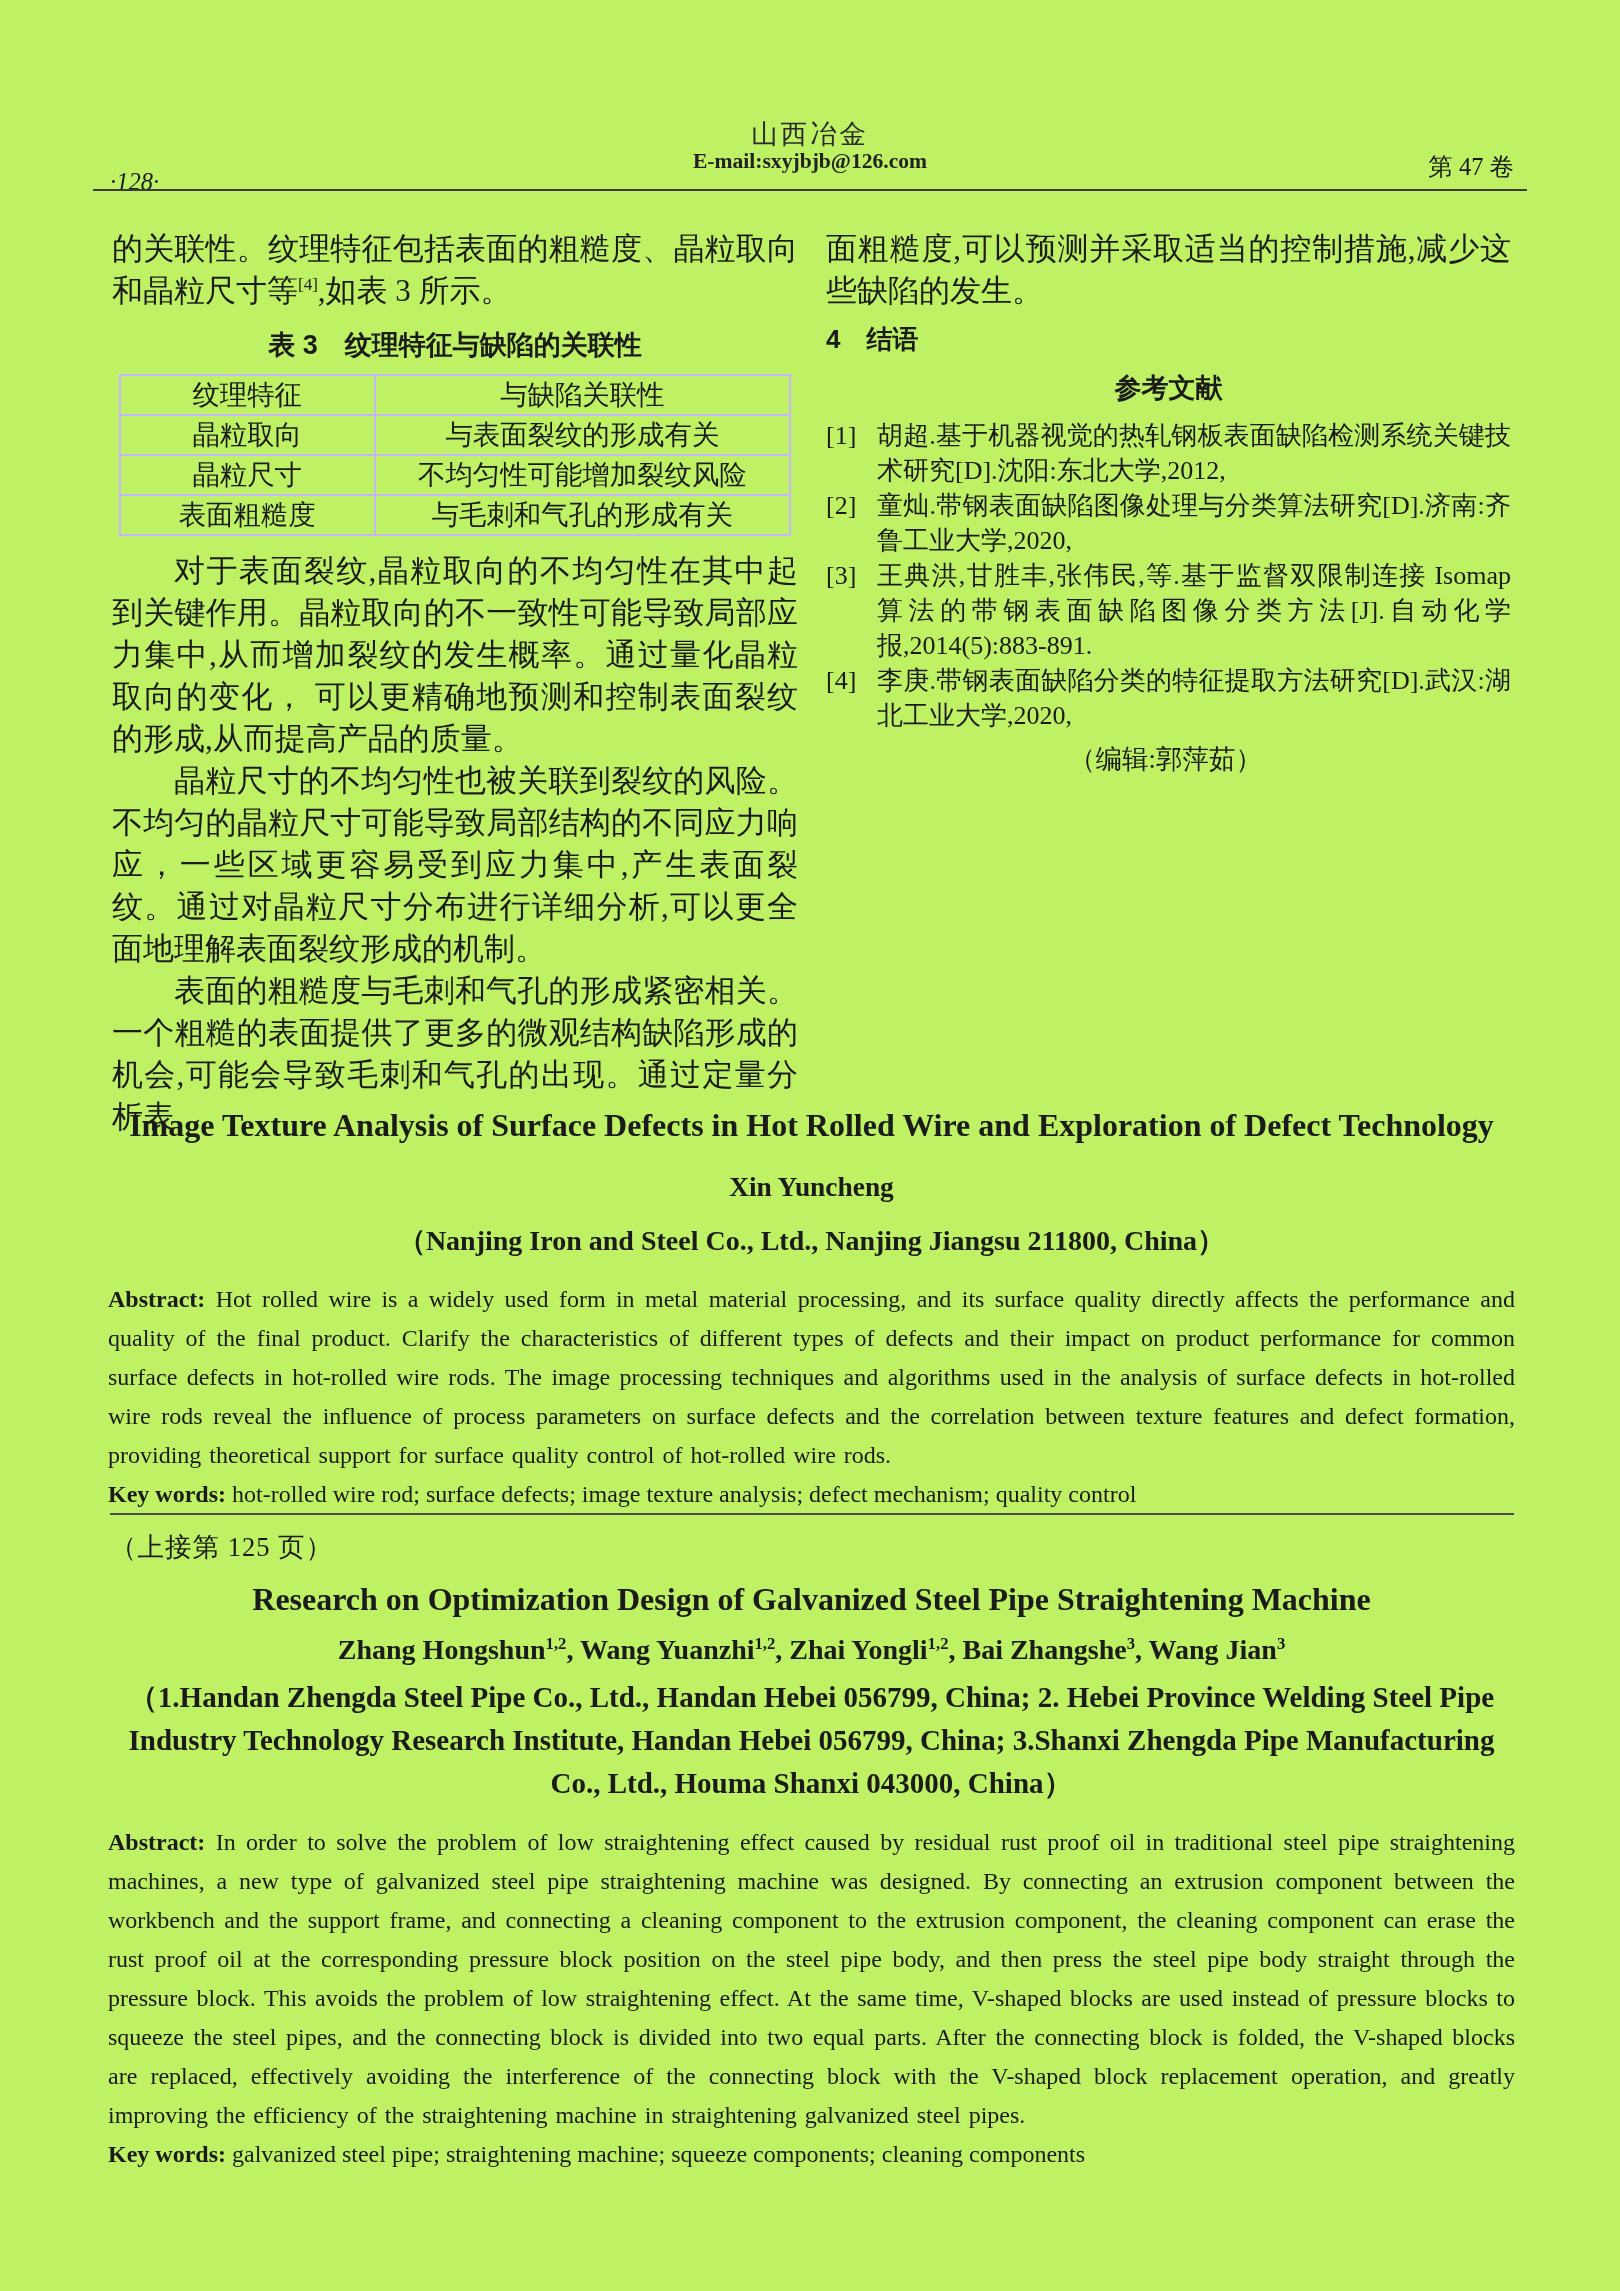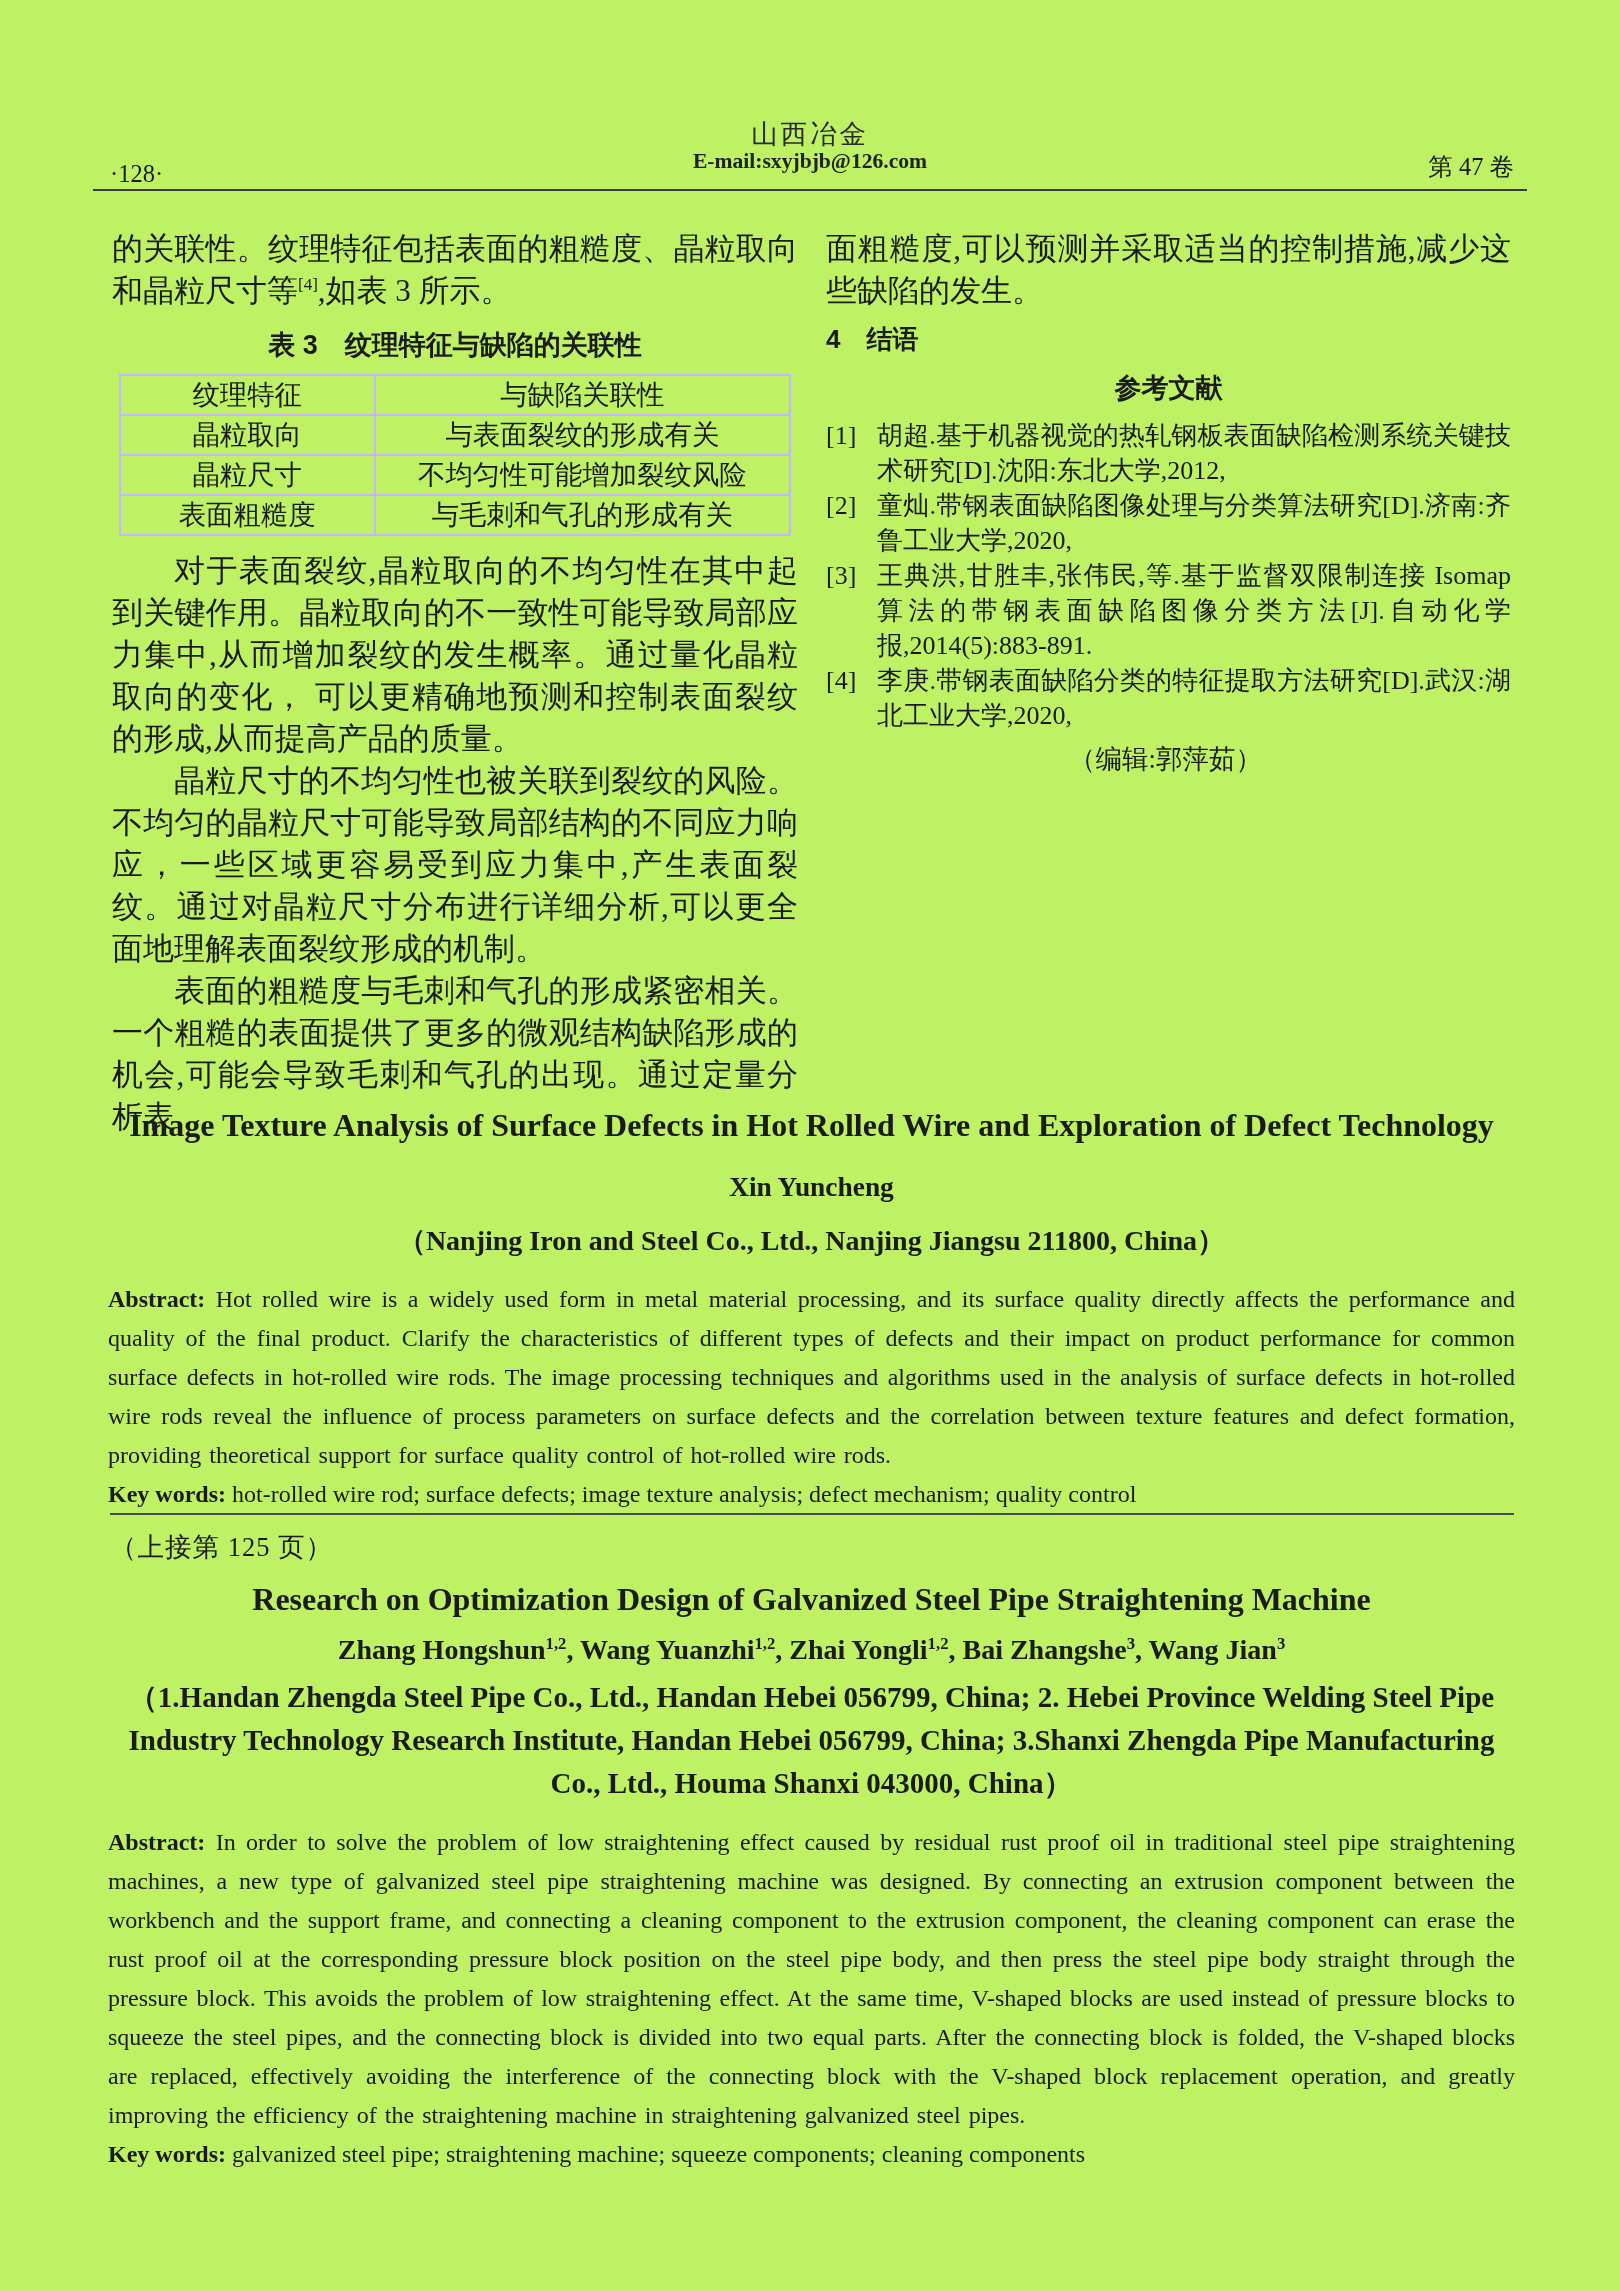--- a/index.html
+++ b/index.html
@@ -6,21 +6,21 @@
   .page{
     position:relative;width:1620px;height:2292px;background:#bef264;
     font-family:"Liberation Serif","DejaVu Serif",serif;color:#1b1b1b;
     margin:0 auto;overflow:hidden;
   }
   
   .journal-name{position:absolute;top:116px;left:0;width:100%;text-align:center;
     font-size:26.5px;letter-spacing:2.9px;color:#2a2a2a;}
   .journal-email{position:absolute;top:149px;left:0;width:100%;text-align:center;
     font-size:21.6px;font-weight:bold;color:#222;}
-  .page-num{position:absolute;top:160px;left:110px;font-size:24.5px;}
+  .page-num{position:absolute;top:168px;left:110px;font-size:24.5px;font-style:italic;}
   .volume-num{position:absolute;top:150px;right:106px;font-size:24.5px;}
   .rule-top{position:absolute;top:189px;left:93px;width:1434px;height:0;
     border-top:2.9px solid #3c3c3c;}
   
   .col{position:absolute;top:228px;width:686px;}
   .col-left{left:112px;}
   .col-right{left:826px;width:685px;}
   .cn{font-size:31px;line-height:42px;text-align:justify;margin:0;}
   .cn.indent{text-indent:2em;}
   .cn sup{font-size:0.55em;line-height:0;}

